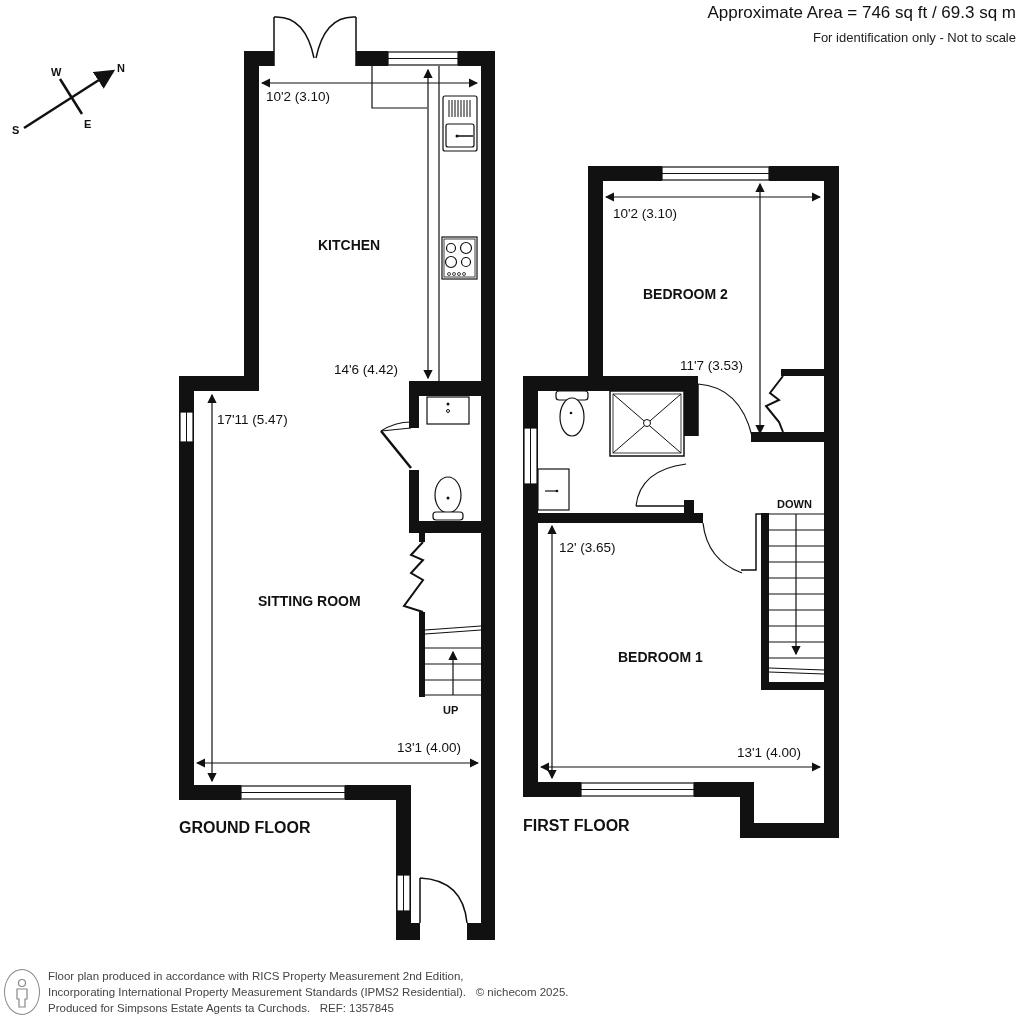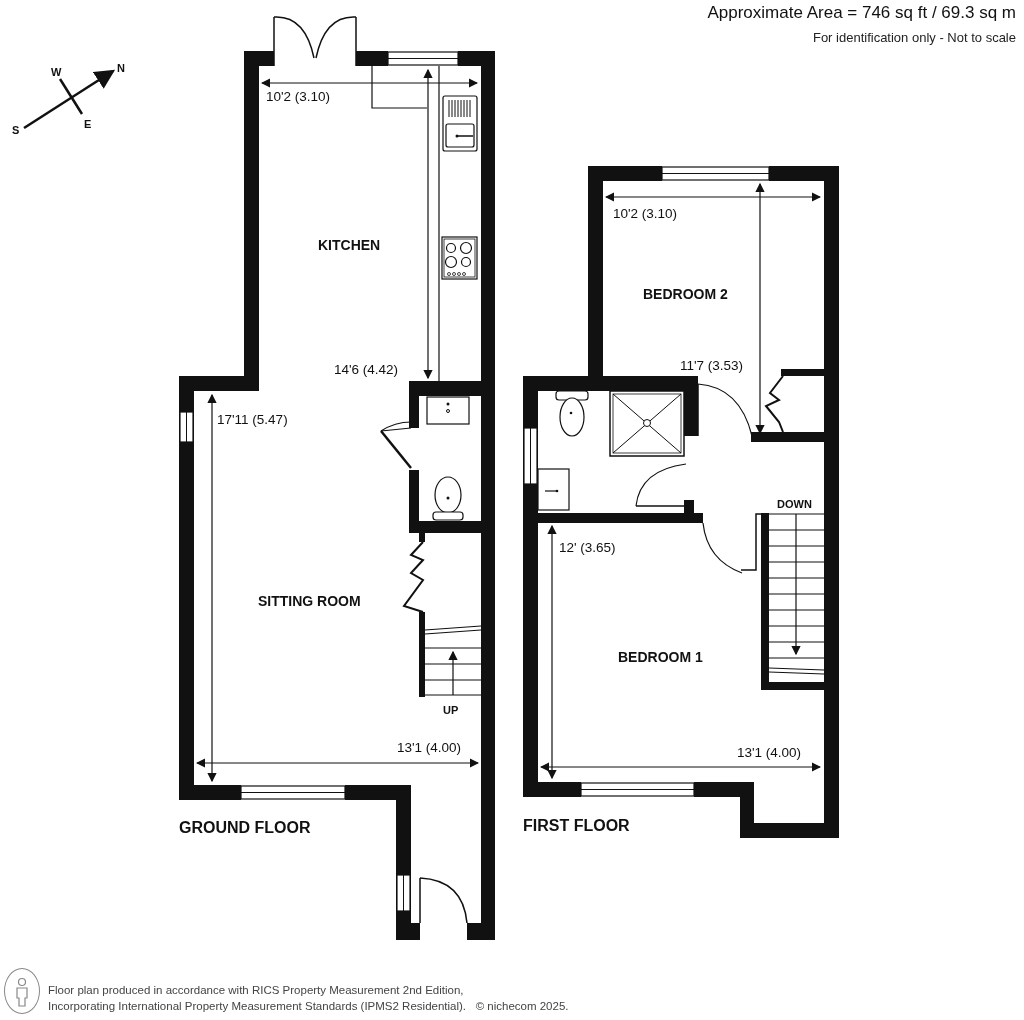--- a/index.html
+++ b/index.html
@@ -6,21 +6,21 @@
   body { width:1024px; height:1020px; position:relative; overflow:hidden; font-family:"Liberation Sans", sans-serif; color:#111; }
   .header-area { position:absolute; right:8px; top:2px; text-align:right;margin-left:20px; }
   .area-title { font-size:17px; color:#111; line-height:22px; }
   .area-note { font-size:13px; color:#222; margin-top:6px; }
   svg.plan { position:absolute; left:0; top:0; }
   .room-label { font-family:"Liberation Sans", sans-serif; font-weight:bold; font-size:14px; fill:#111; }
   .dim-label { font-family:"Liberation Sans", sans-serif; font-size:13.5px; fill:#111; }
   .floor-label { font-family:"Liberation Sans", sans-serif; font-weight:bold; font-size:16px; fill:#111; }
   .compass-label { font-family:"Liberation Sans", sans-serif; font-weight:bold; font-size:11px; fill:#111; }
   .stair-label { font-family:"Liberation Sans", sans-serif; font-weight:bold; font-size:11px; fill:#111; }
-  .footer { position:absolute; left:4px; top:968px; display:flex; align-items:flex-end; }
+  .footer { position:absolute; left:4px; top:968px; display:flex; align-items:center; }
   .footer-icon { width:34px; height:44px; border:1.2px solid #888; border-radius:50%; position:relative; margin-right:8px; }
   .footer-lines { font-size:11.5px; color:#444; line-height:16px; }
   .footer-line2 { white-space:pre; }
 </style>
 </head>
 <body>
 
 <div class="header-area">
   <div class="area-title">Approximate Area = 746 sq ft / 69.3 sq m</div>
   <div class="area-note">For identification only - Not to scale</div>
@@ -260,14 +260,15 @@
 <div class="footer">
   <div class="footer-icon">
     <svg width="34" height="44" viewBox="0 0 34 44" style="position:absolute;left:0;top:0;">
       <circle cx="17" cy="13" r="3.5" fill="none" stroke="#888" stroke-width="1.2"></circle>
       <path d="M12,19 h10 v10 h-2 v8 h-6 v-8 h-2 Z" fill="none" stroke="#888" stroke-width="1.2"></path>
     </svg>
   </div>
   <div class="footer-lines">
     <div>Floor plan produced in accordance with RICS Property Measurement 2nd Edition,</div>
     <div class="footer-line2"><span>Incorporating International Property Measurement Standards (IPMS2 Residential).</span>&nbsp;&nbsp;&nbsp;<span>© nichecom 2025.</span></div>
+    <div><span>Produced for Simpsons Estate Agents ta Curchods.</span>&nbsp;&nbsp;&nbsp;<span>REF: 1357845</span></div>
   </div>
 </div>
 
 </body></html>

